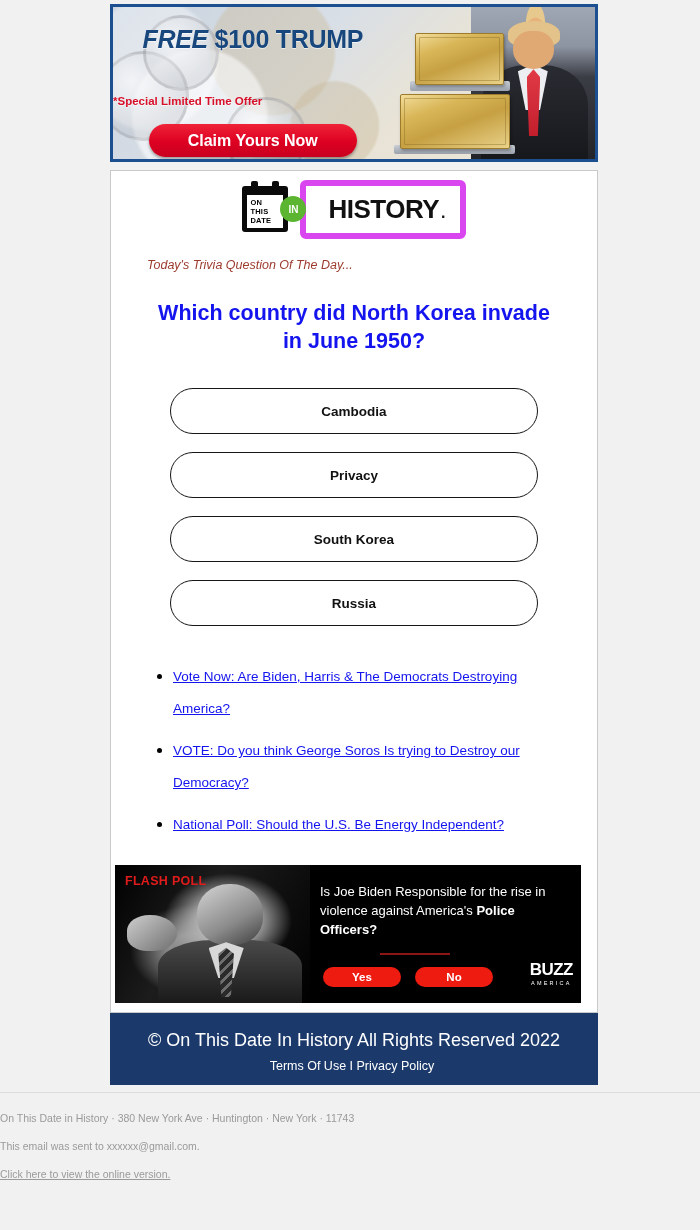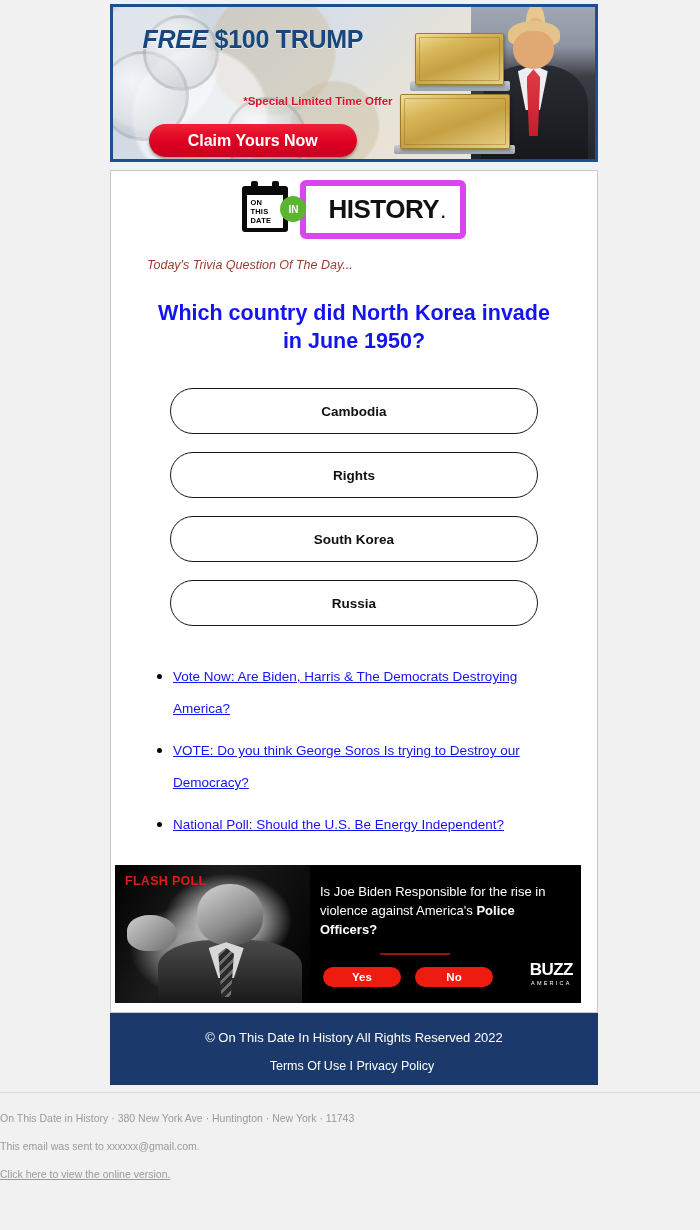--- a/index.html
+++ b/index.html
@@ -65,21 +65,21 @@
     font-weight: bold;
     line-height: 1.12;
     letter-spacing: -0.3px;
     text-shadow: 0 1px 0 rgba(255,255,255,0.6);
   }
   .ad-head .it { font-style: italic; }
   .ad-sub {
     position: absolute;
     left: 0; right: 0;
     top: 88px;
-    text-align: right;
+    text-align: left;
     color: #d8112a;
     font-size: 11.5px;
     font-weight: bold;
     text-shadow: 0 1px 0 rgba(255,255,255,0.6);
   }
   .ad-cta {
     position: absolute;
     left: 50%;
     transform: translateX(-50%);
     top: 117px;
@@ -477,21 +477,21 @@
     height: 72px;
     background: #1b3a6b;
     box-sizing: border-box;
     color: #fff;
     text-align: center;
   }
   .footer-navy .fl1 {
     position: absolute;
     left: 0; right: 0;
     top: 17px;
-    font-size: 13px;
+    font-size: 18px;
   }
   .footer-navy .fl2 {
     position: absolute;
     left: 0; right: 4px;
     top: 46px;
     font-size: 12.5px;
   }
   .footer-navy .fl2 span { cursor: pointer; }
 
   
@@ -597,21 +597,21 @@
   </div>
 
   <div class="body-card">
 
     <div class="trivia-label">Today's Trivia Question Of The Day...</div>
 
     <div class="question">Which country did North Korea invade in June 1950?</div>
 
     <div class="answers">
       <div class="answer">Cambodia</div>
-      <div class="answer">Rights</div>
+      <div class="answer">Privacy</div>
       <div class="answer">South Korea</div>
       <div class="answer">Russia</div>
     </div>
 
     <ul class="links">
       <li>
         <a>Vote Now: Are Biden, Harris &amp; The Democrats Destroying America?</a>
       </li>
       <li>
         <a>VOTE: Do you think George Soros Is trying to Destroy our Democracy?</a>

